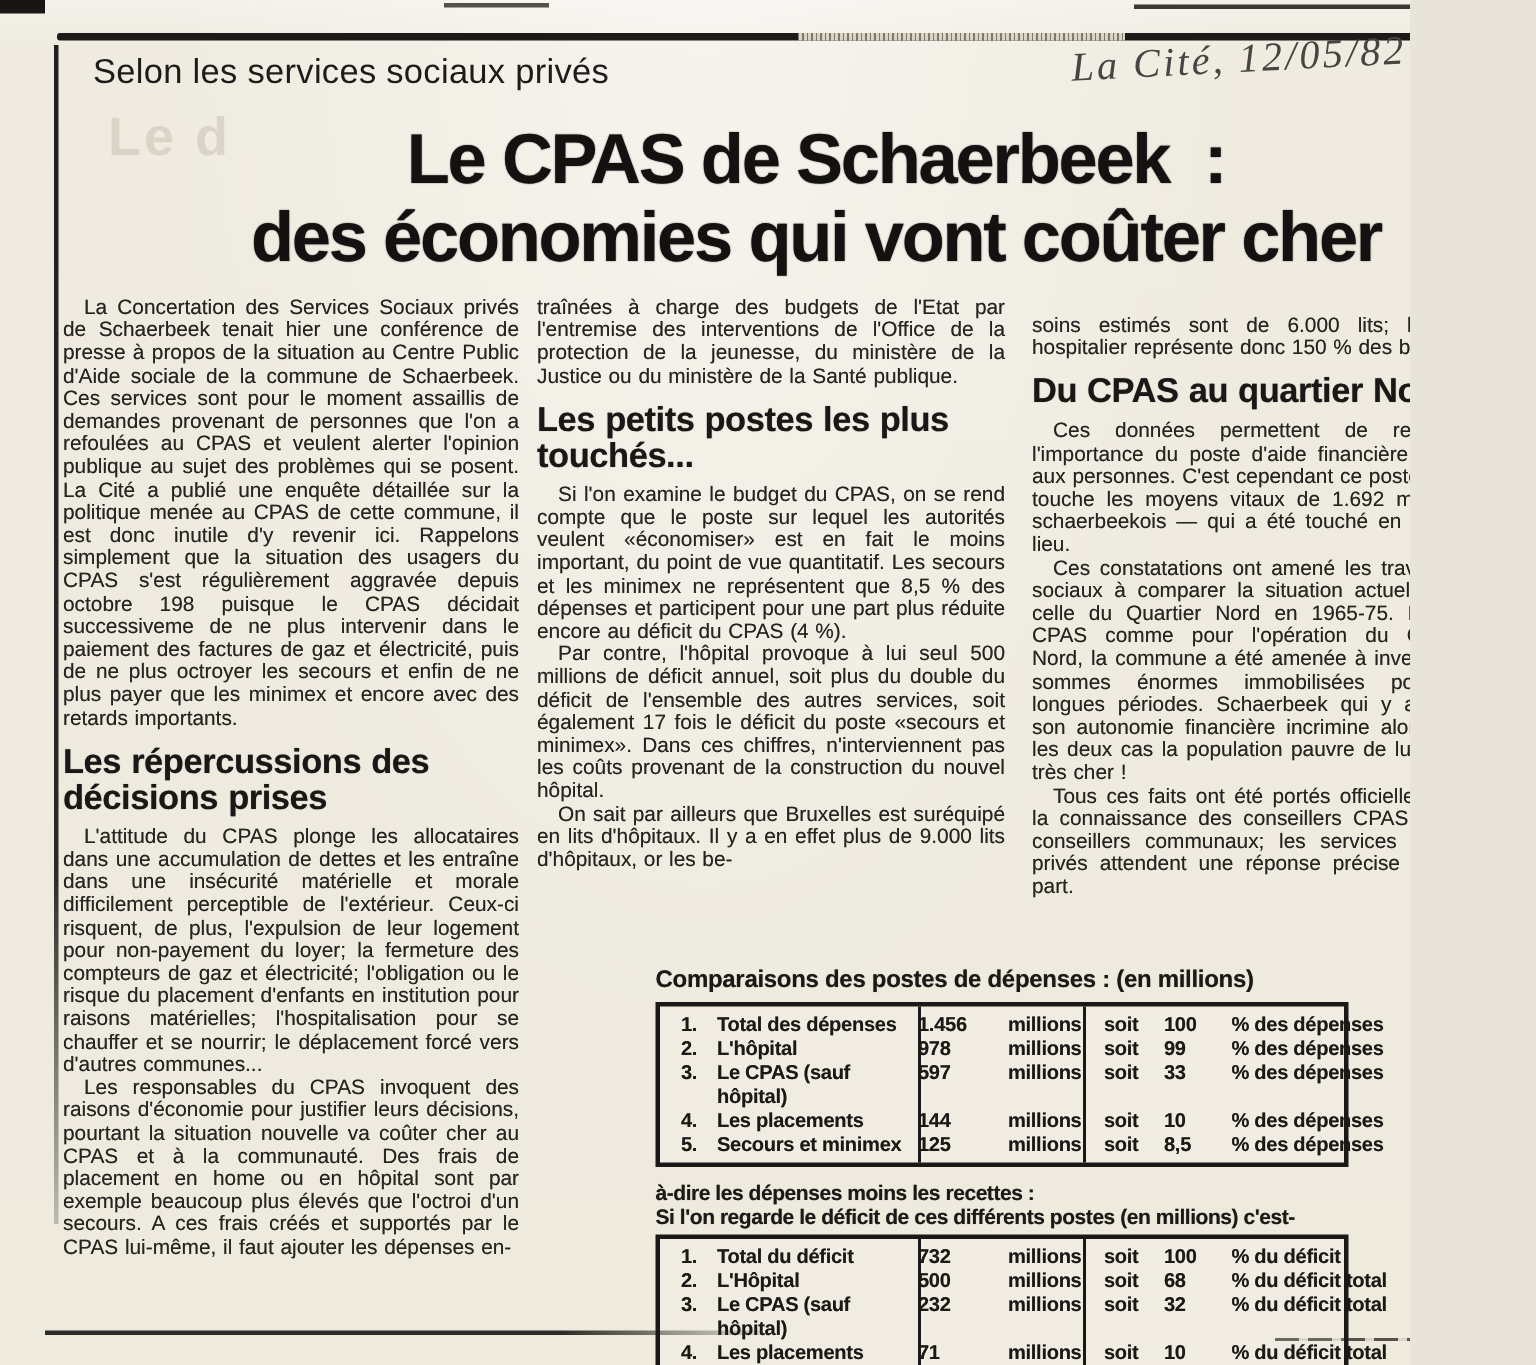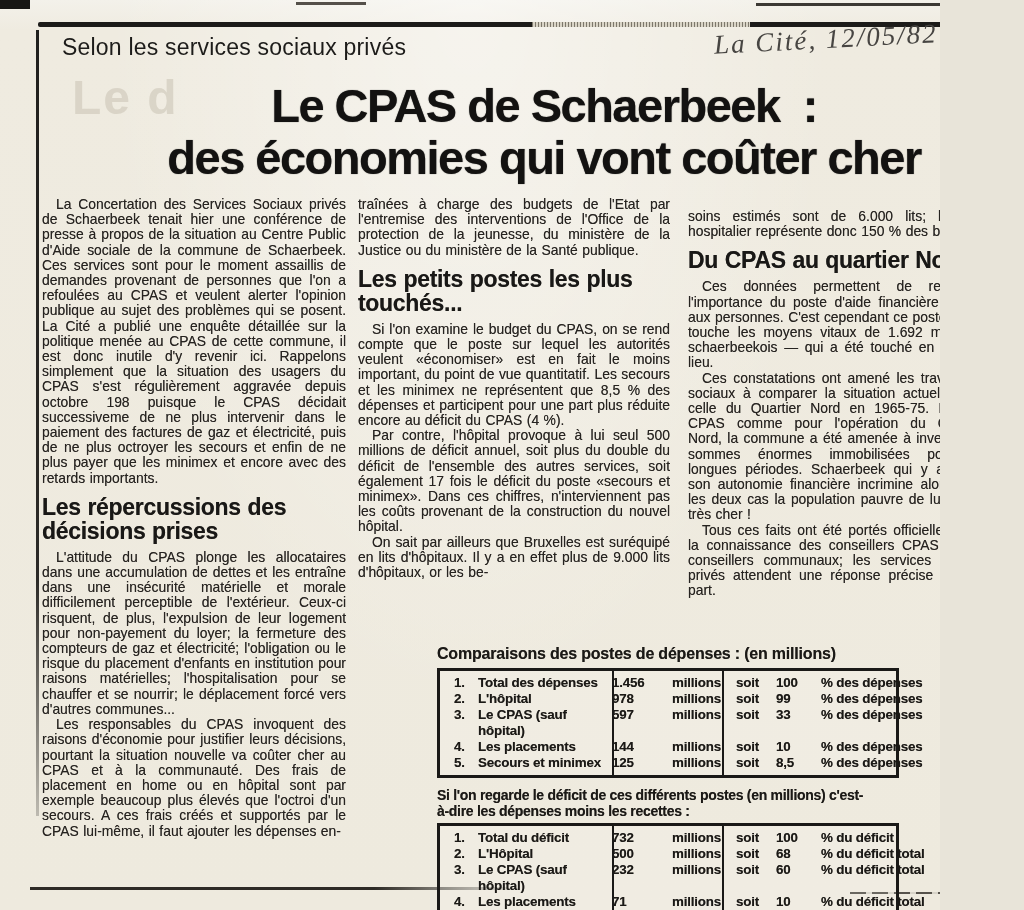--- a/index.html
+++ b/index.html
@@ -22,21 +22,21 @@
     background:linear-gradient(180deg,#201f1d 0,#2c2a27 70%,rgba(44,42,39,.25) 100%);}
   .right-col-rule{position:absolute;left:991px;top:224px;width:2px;height:422px;background:#383530;}
   .bottom-rule-left{position:absolute;left:30px;top:887px;width:478px;height:3px;
     background:linear-gradient(90deg,#2e2b26 0,#2e2b26 72%,rgba(46,43,38,.15) 100%);}
   .bottom-rule-right{position:absolute;left:850px;top:892px;width:146px;height:2px;
     background:repeating-linear-gradient(90deg,#56524b 0 16px,rgba(86,82,75,.15) 16px 22px);}
   
   .kicker{position:absolute;left:62px;top:34px;font-size:23px;letter-spacing:.2px;color:#1d1c1a;}
   .hand-note{position:absolute;left:714px;top:24px;font-family:"Liberation Serif",serif;
     font-style:italic;font-size:27px;color:#474542;transform:rotate(-3deg);letter-spacing:2px;}
-  .ghost{position:absolute;left:72px;top:70px;font-size:48px;font-weight:bold;color:#c9c3b4;
+  .ghost{position:absolute;left:72px;top:70px;font-size:36px;font-weight:bold;color:#c9c3b4;
     opacity:.55;letter-spacing:2px;}
   .headline{position:absolute;left:0;top:80px;width:1024px;text-align:center;
     font-weight:bold;color:#131211;letter-spacing:-1.5px;line-height:52px;
     text-shadow:0 0 1px rgba(19,18,17,.7);padding-left:32px;}
   .headline .l1{font-size:47px;}
   .headline .l2{font-size:47px;}
   
   .col{position:absolute;top:197px;width:304px;font-size:13.9px;line-height:15.2px;
     text-align:justify;color:#262320;word-spacing:.6px;text-shadow:0 0 .4px rgba(38,35,32,.55);}
   .col p{margin:0;}
@@ -169,22 +169,22 @@
         <span>Secours et minimex</span>
         <span class="c-num">125</span>
         <span class="c-unit">millions</span>
         <span class="c-soit">soit</span>
         <span class="c-num">8,5</span>
         <span class="c-sfx">% des dépenses</span>
       </div>
     </div>
 
     <div class="t-title2">
+      <div>à-dire les dépenses moins les recettes :</div>
       <div>Si l'on regarde le déficit de ces différents postes (en millions) c'est-</div>
-      <div>à-dire les dépenses moins les recettes :</div>
     </div>
     <div class="t-box">
       <div class="vline v1"></div>
       <div class="vline v2"></div>
       <div class="trow">
         <span></span>
         <span class="c-idx">1.</span>
         <span>Total du déficit</span>
         <span class="c-num">732</span>
         <span class="c-unit">millions</span>
@@ -202,21 +202,21 @@
         <span class="c-num">68</span>
         <span class="c-sfx">% du déficit total</span>
       </div>
       <div class="trow">
         <span></span>
         <span class="c-idx">3.</span>
         <span>Le CPAS (sauf hôpital)</span>
         <span class="c-num">232</span>
         <span class="c-unit">millions</span>
         <span class="c-soit">soit</span>
-        <span class="c-num">60</span>
+        <span class="c-num">32</span>
         <span class="c-sfx">% du déficit total</span>
       </div>
       <div class="trow">
         <span></span>
         <span class="c-idx">4.</span>
         <span>Les placements</span>
         <span class="c-num">71</span>
         <span class="c-unit">millions</span>
         <span class="c-soit">soit</span>
         <span class="c-num">10</span>

